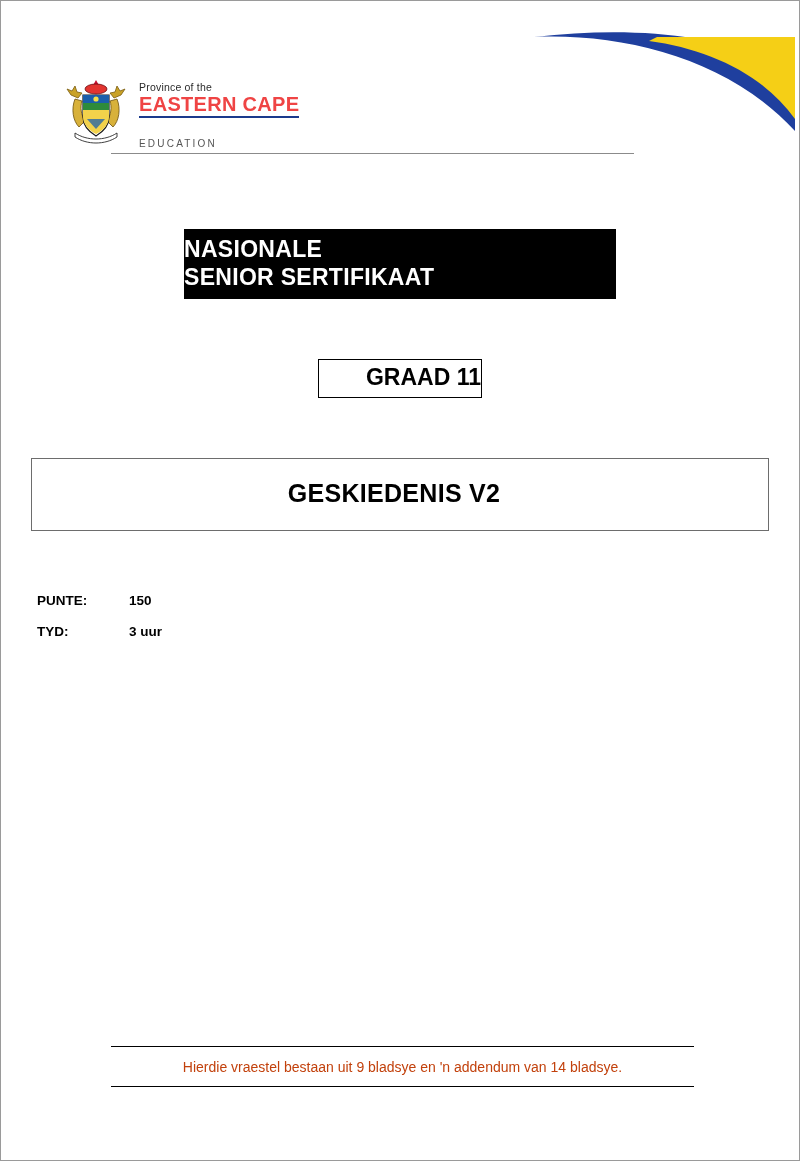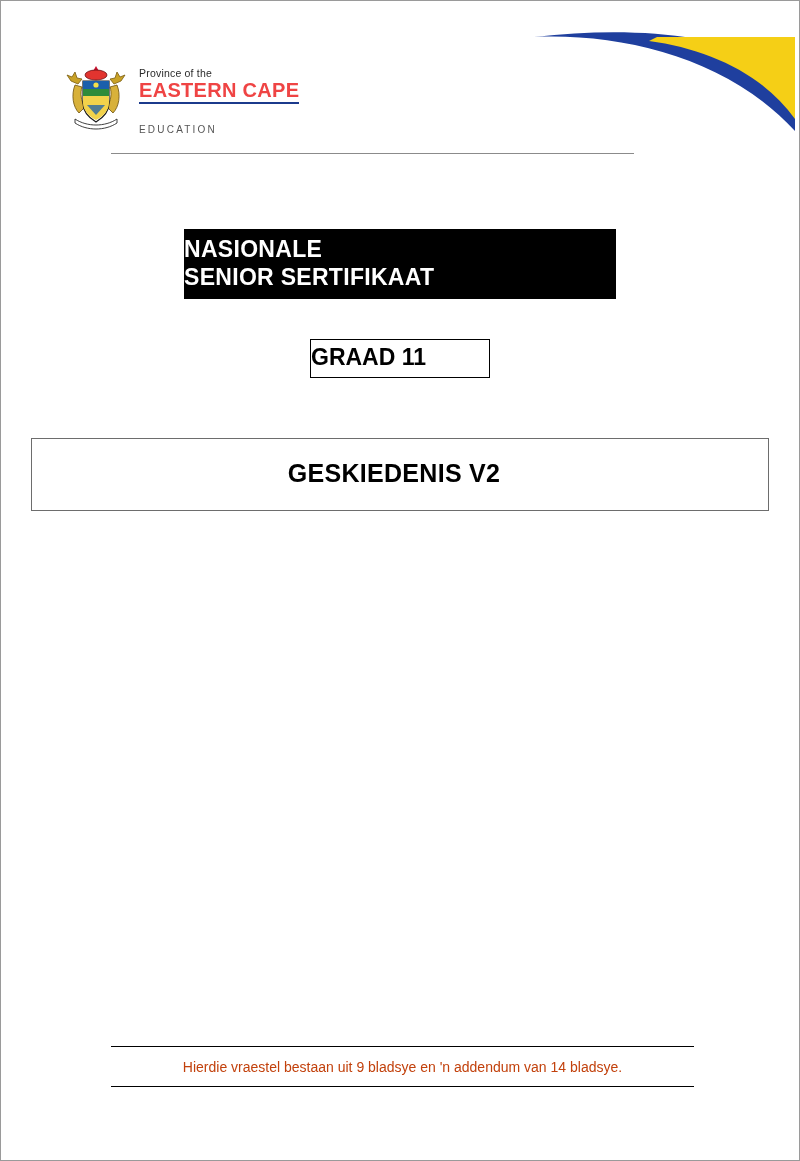--- a/index.html
+++ b/index.html
@@ -23,21 +23,21 @@
   }
 
   
   .header {
     position: relative;
     height: 160px;
   }
   .crest-block {
     position: absolute;
     left: 62px;
-    top: 60px;
+    top: 74px;
     display: flex;
     align-items: flex-start;
   }
   .crest {
     width: 66px;
     height: 70px;
     position: relative;
   }
   .prov-text {
     margin-left: 10px;
@@ -88,26 +88,26 @@
     color: #ffffff;
     text-align: left;
     font-size: 23px;
     font-weight: bold;
     line-height: 28px;
     padding: 6px 0 8px 0;
     letter-spacing: 0.3px;
   }
   .grade-box {
     width: 162px;
-    margin: 40px auto 0 auto;
+    margin: 60px auto 0 auto;
     border: 1px solid #000000;
-    text-align: left;
+    text-align: right;
     font-size: 23px;
     font-weight: bold;
-    padding: 4px 16px 6px 0;
+    padding: 4px 0 6px 0;
   }
   .month-year {
     text-align: center;
     font-size: 25px;
     font-weight: bold;
     margin-top: 76px;
     letter-spacing: 0.3px;
   }
   .subject-box {
     margin: 60px 30px 0 30px;
@@ -197,20 +197,30 @@
   <div class="nsc-band">
     <div>NASIONALE</div>
     <div>SENIOR SERTIFIKAAT</div>
   </div>
 
   <div class="grade-box">GRAAD 11</div>
 
 
   <div class="subject-box">GESKIEDENIS V2</div>
 
+  <div class="meta">
+    <div class="meta-row">
+      <div class="meta-label">PUNTE:</div>
+      <div class="meta-value">150</div>
+    </div>
+    <div class="meta-row">
+      <div class="meta-label">TYD:</div>
+      <div class="meta-value">3 uur</div>
+    </div>
+  </div>
 
   <div class="footer-note">
     <div class="footer-rule-top"></div>
     <div class="footer-text">Hierdie vraestel bestaan uit 9 bladsye en 'n addendum van 14 bladsye.</div>
     <div class="footer-rule-bottom"></div>
   </div>
 
 </div>
 
 </body></html>

